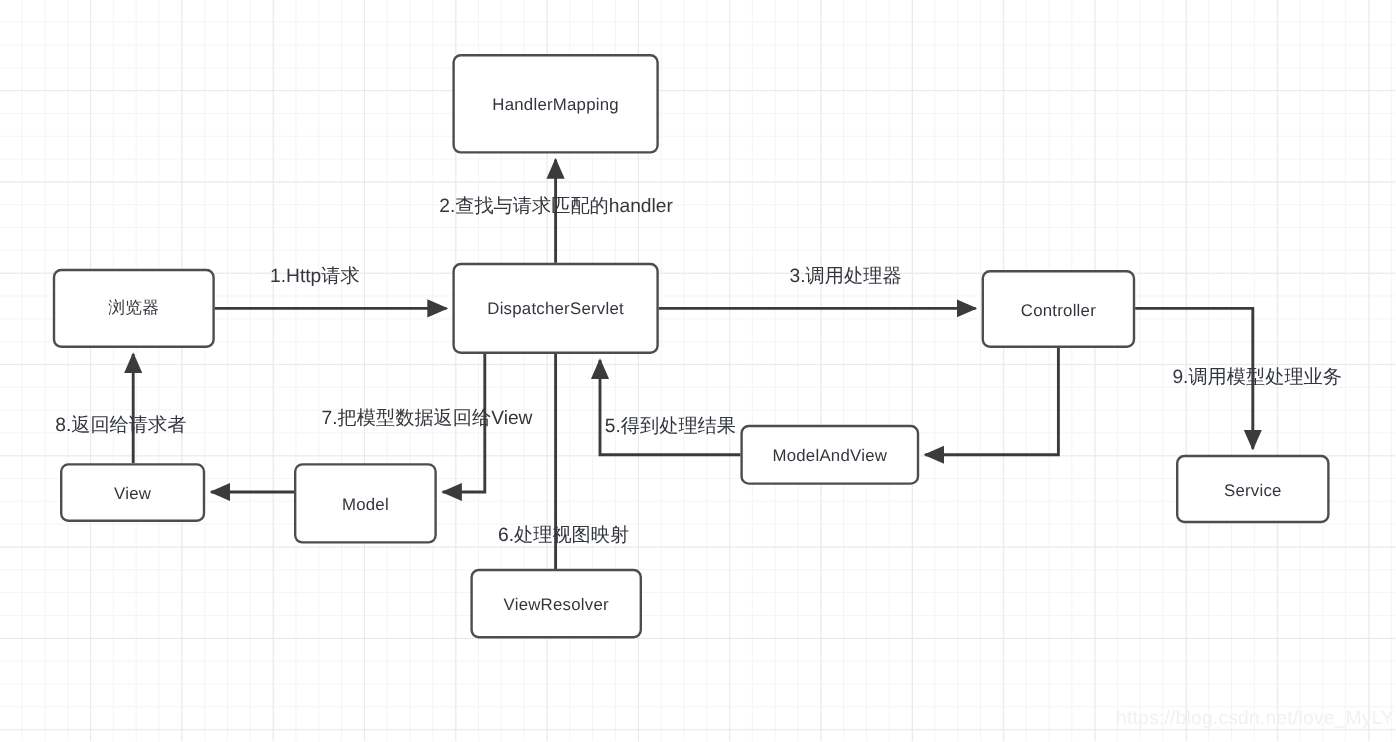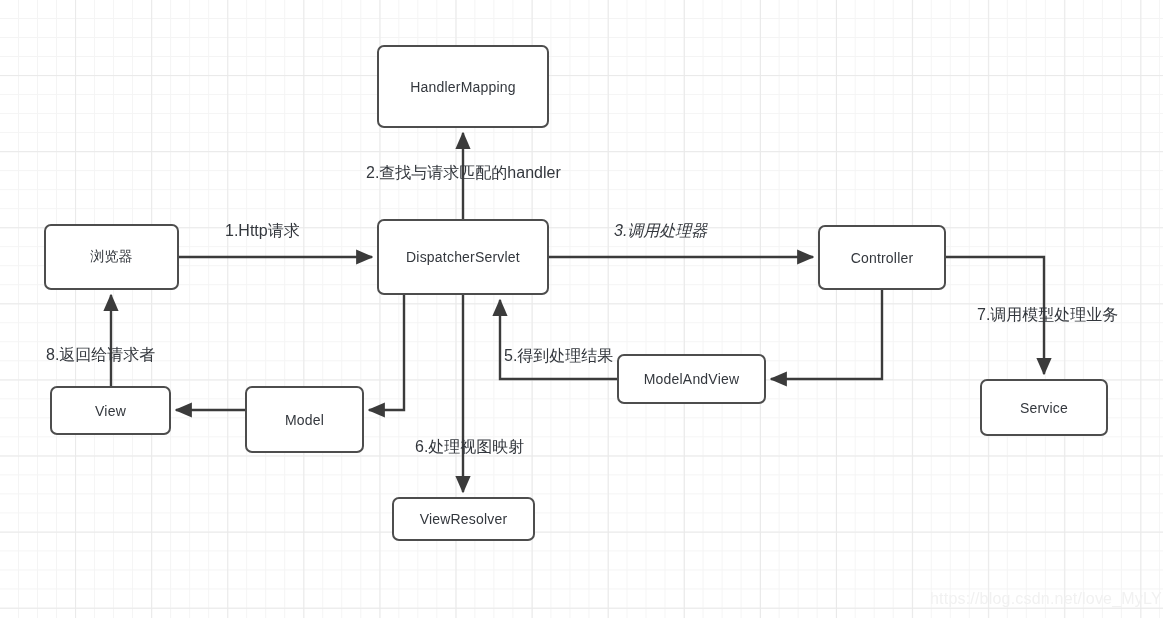--- a/index.html
+++ b/index.html
@@ -126,34 +126,35 @@
   </div>
 
   <div class="node" style="left:245px; top:386px; width:119px; height:67px;">
     <span>Model</span>
   </div>
 
   <div class="node" style="left:50px; top:386px; width:121px; height:49px;">
     <span>View</span>
   </div>
 
-  <div class="node" style="left:392px; top:497px; width:143px; height:44px;">
+  <div class="node" style="left:392px; top:474px; width:143px; height:58px;">
     <span>ViewResolver</span>
   </div>
 
   <div class="edge-label" style="left:225px; top:223px;">1.Http请求</div>
 
   <div class="edge-label" style="left:366px; top:165px;">2.查找与请求匹配的handler</div>
 
-  <div class="edge-label" style="left:614px; top:223px;font-style:italic;">3.调用处理器</div>
+  <div class="edge-label" style="left:658px; top:223px;">3.调用处理器</div>
 
-  <div class="edge-label" style="left:977px; top:307px;">7.调用模型处理业务</div>
+  <div class="edge-label" style="left:977px; top:307px;">9.调用模型处理业务</div>
 
   <div class="edge-label" style="left:504px; top:348px;">5.得到处理结果</div>
 
   <div class="edge-label" style="left:415px; top:439px;">6.处理视图映射</div>
 
+  <div class="edge-label" style="left:268px; top:341px;">7.把模型数据返回给View</div>
 
   <div class="edge-label" style="left:46px; top:347px;">8.返回给请求者</div>
 
   <div class="watermark" style="left:930px; top:590px;">https://blog.csdn.net/love_MyLY</div>
 
 </div>
 
 </body></html>

